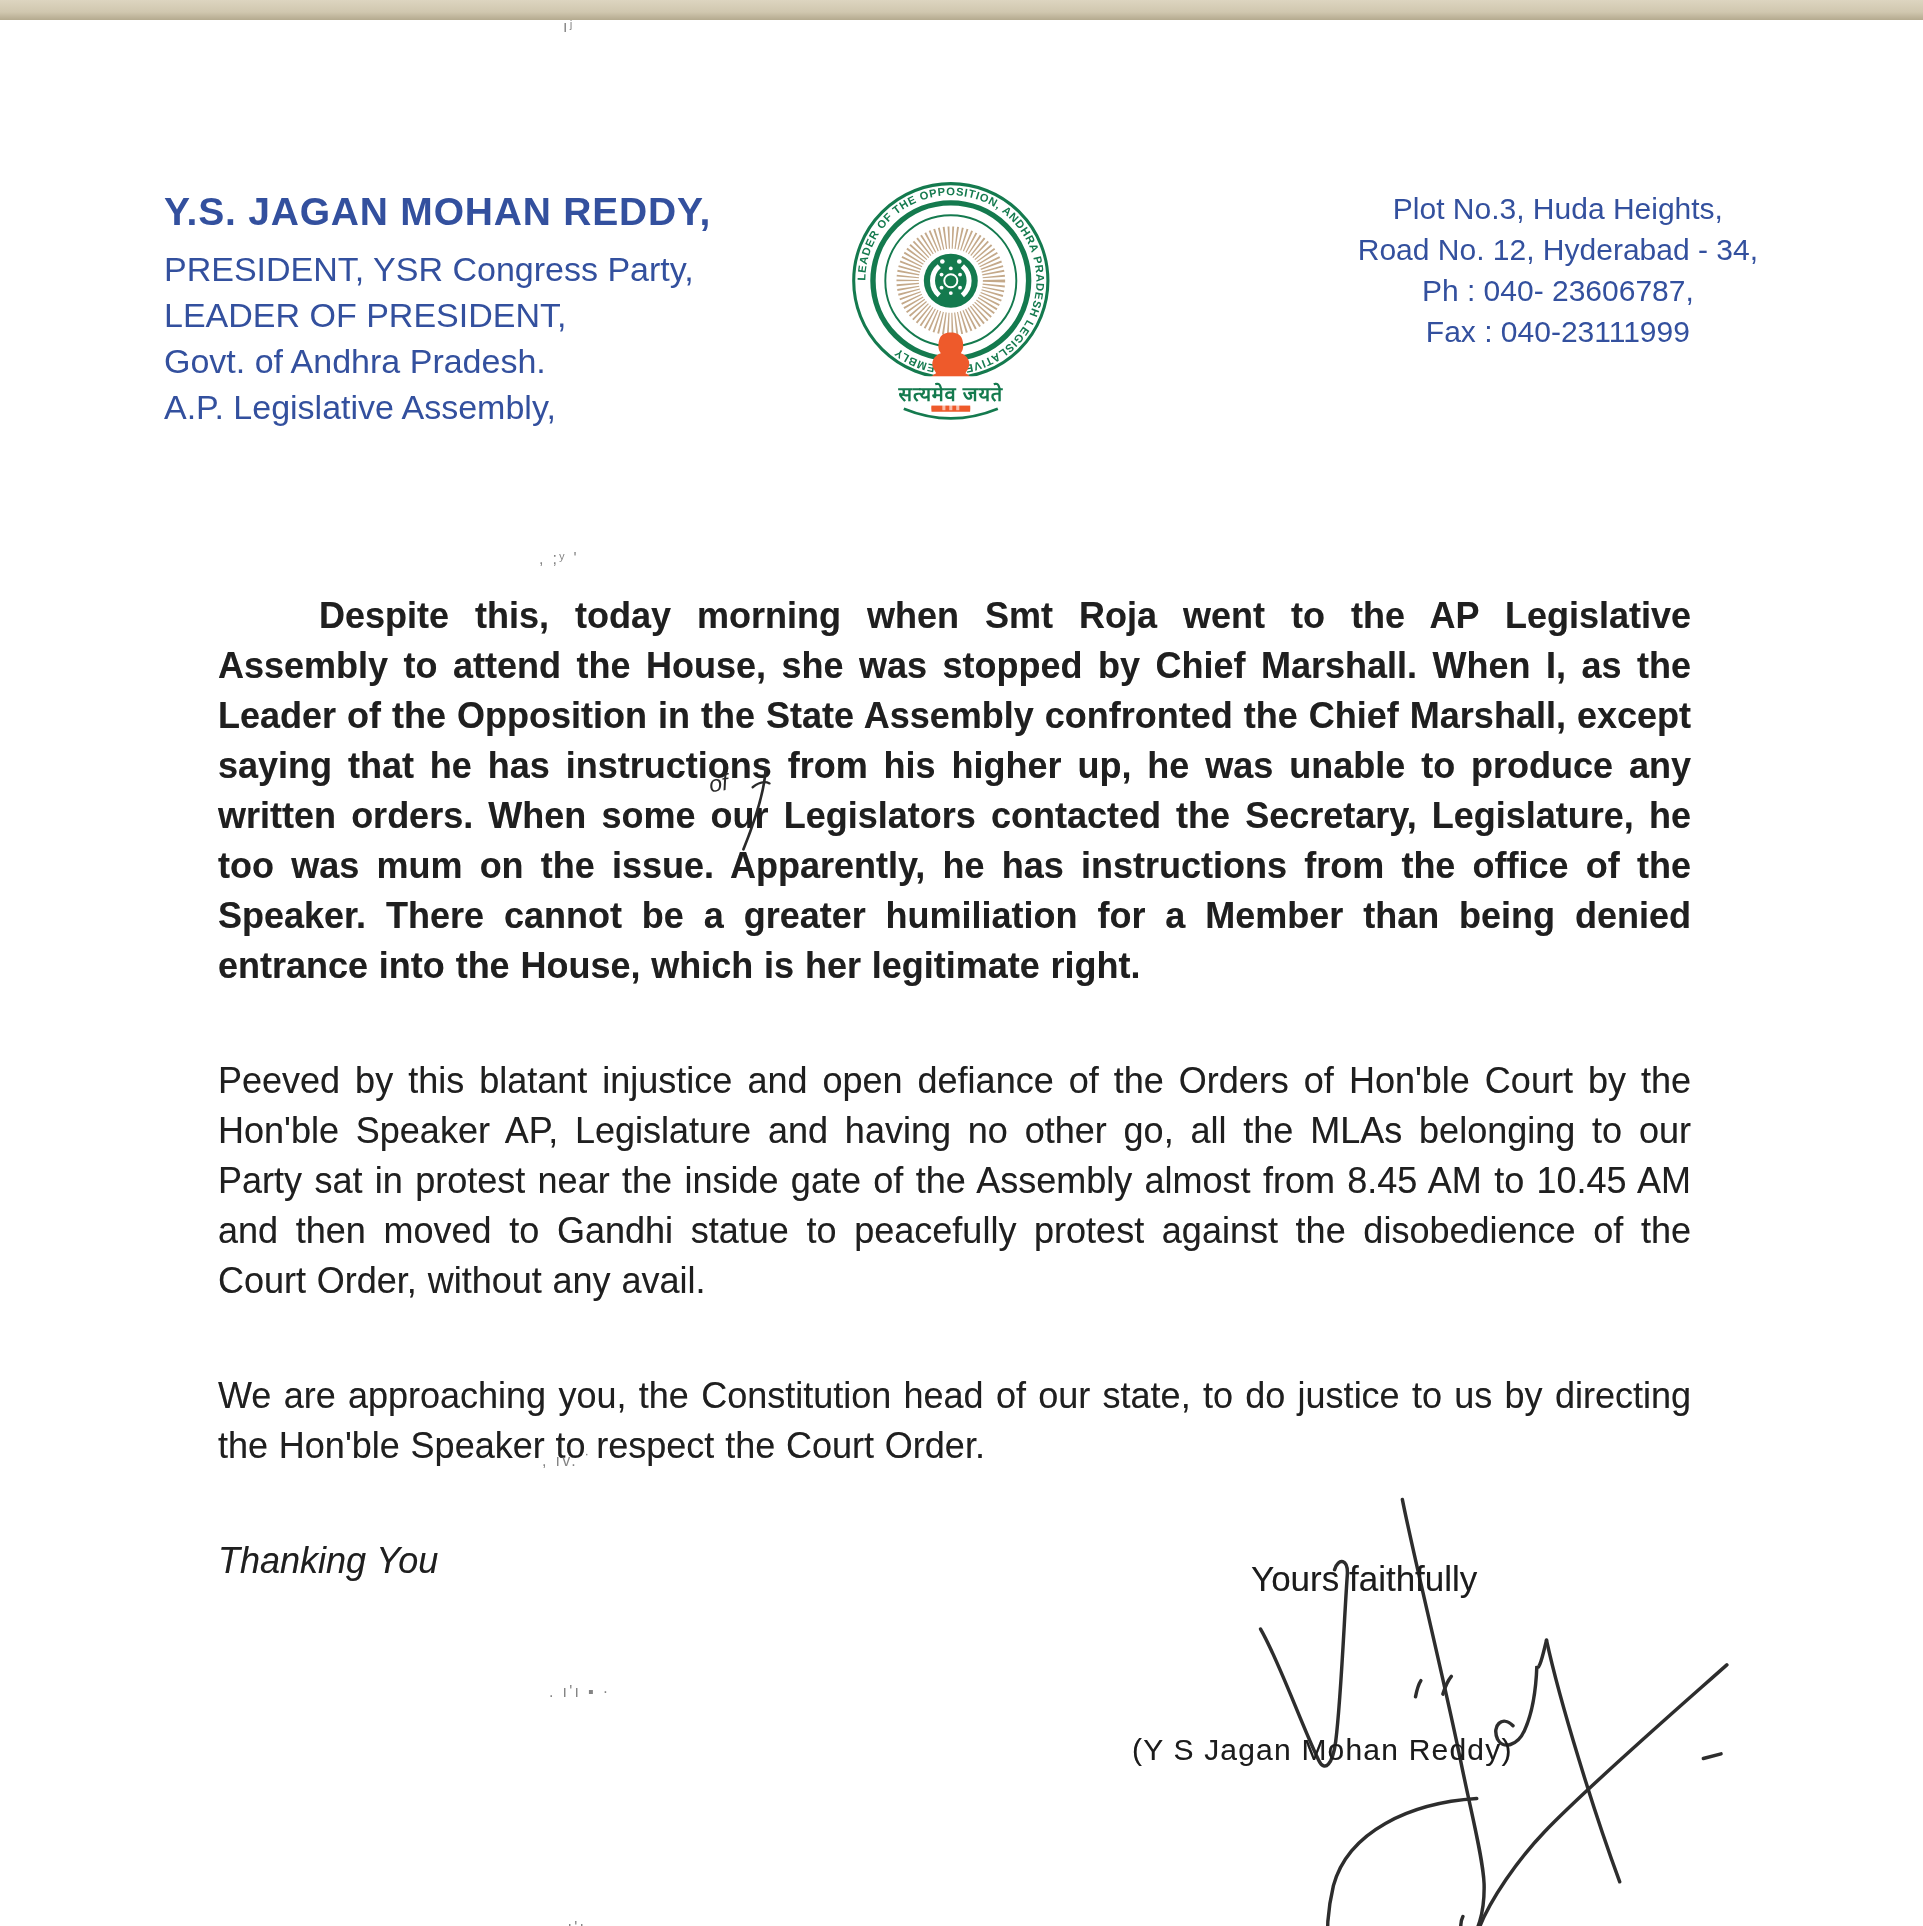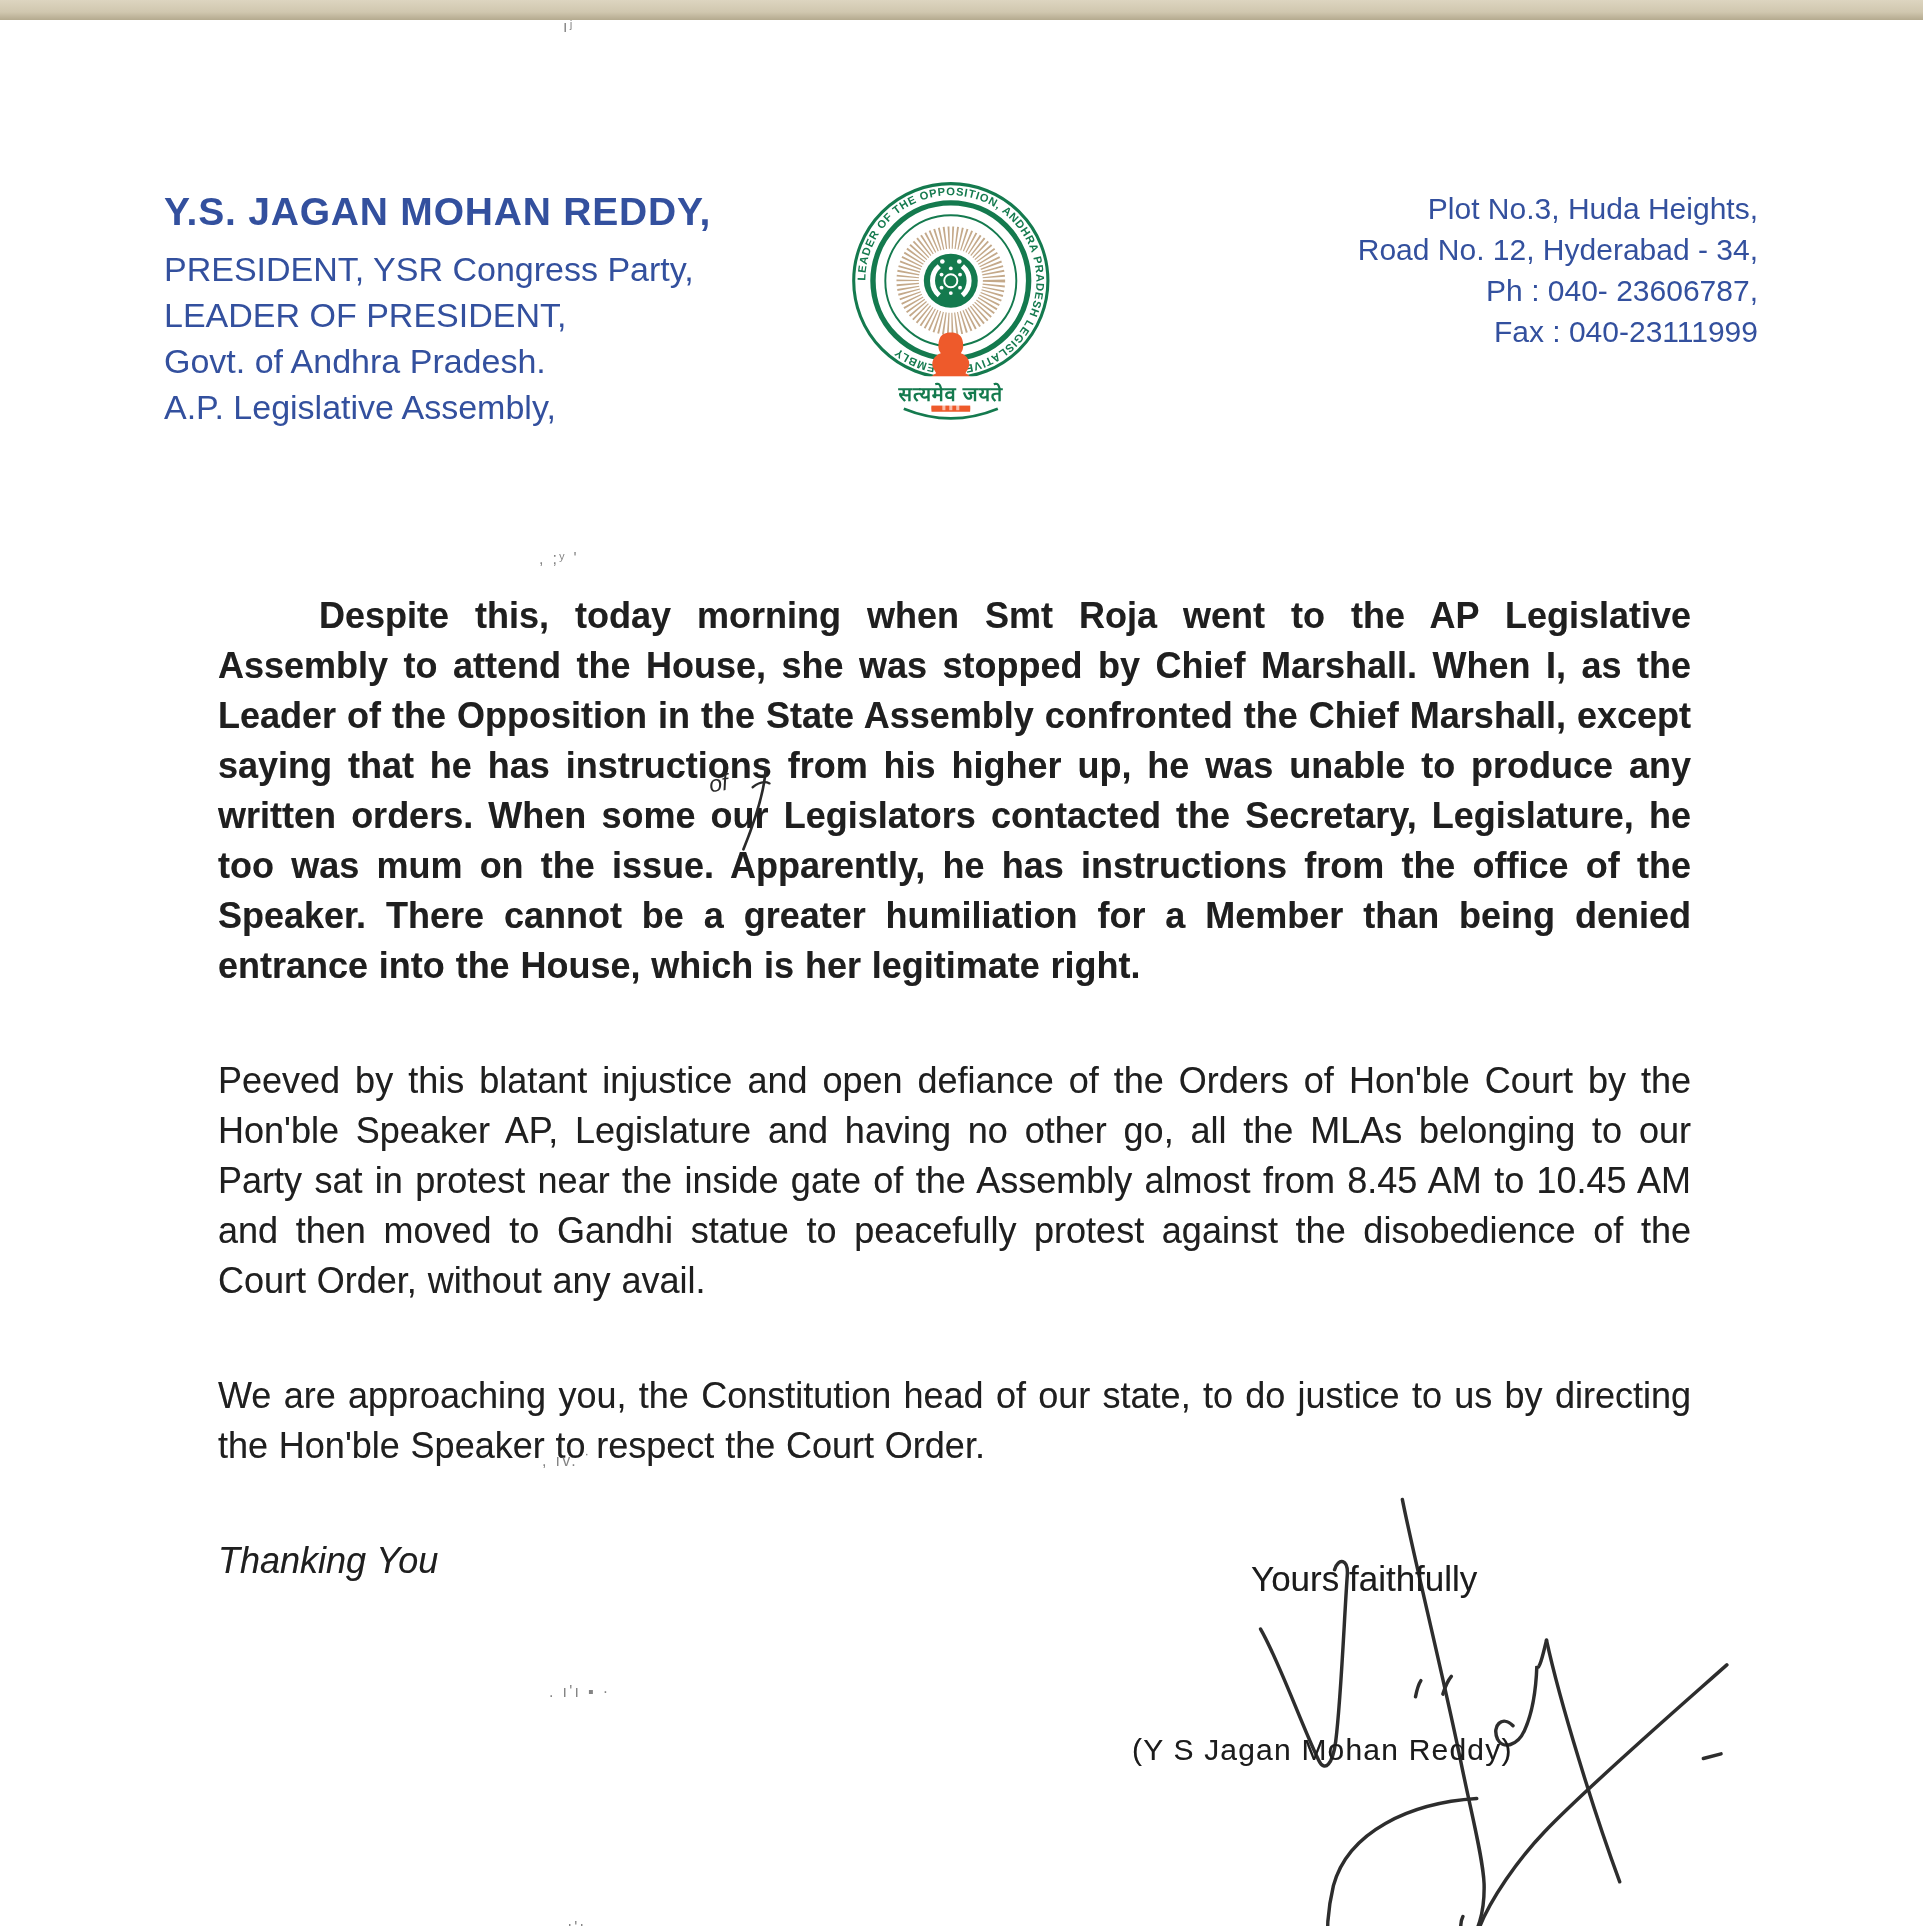--- a/index.html
+++ b/index.html
@@ -5,21 +5,21 @@
   html,body{margin:0;padding:0;background:#e9e9e9;}
   .page{position:relative;width:1923px;height:2716px;background:#ffffff;overflow:hidden;
         font-family:"Liberation Sans",sans-serif;}
   
   .scan-top{position:absolute;left:0;top:0;width:100%;height:20px;
             background:linear-gradient(180deg,#ddd5c0 0%,#d0c7af 60%,#b4aa8f 100%);}
   
   .sender{position:absolute;left:164px;top:190px;color:#33509e;}
   .sender-name{font-size:39px;font-weight:700;letter-spacing:0.8px;margin-bottom:11.6px;white-space:nowrap;text-align:right;}
   .sender-line{font-size:34px;line-height:46px;white-space:nowrap;}
-  .addr{position:absolute;right:165px;top:188px;text-align:right;color:#33509e;
+  .addr{position:absolute;right:165px;top:188px;text-align:center;color:#33509e;
         font-size:30px;line-height:41px;}
   .addr div{white-space:nowrap;}
   .emblem{position:absolute;left:846px;top:165px;}
   
   .letter{position:absolute;left:218px;top:591px;width:1473px;color:#1f1f1f;
           font-size:36px;line-height:50px;text-align:justify;word-spacing:0.8px;
           text-shadow:0 0 0.4px rgba(0,0,0,.35);}
   .letter p{margin:0 0 65px 0;}
   .letter p.indent{text-indent:101px;font-weight:bold;}
   .thanks{font-size:36px;font-style:italic;}

